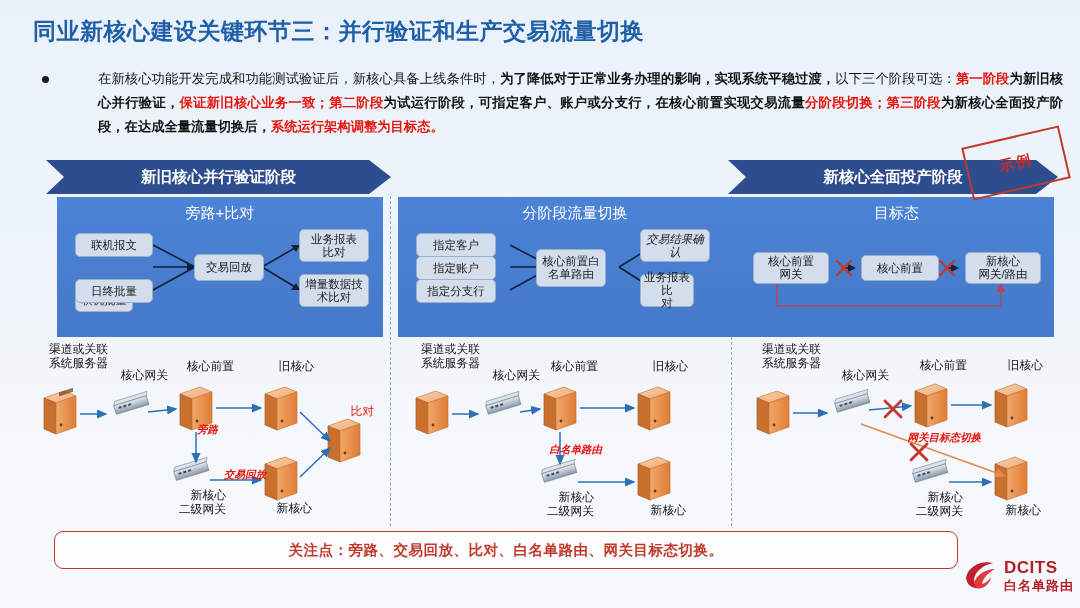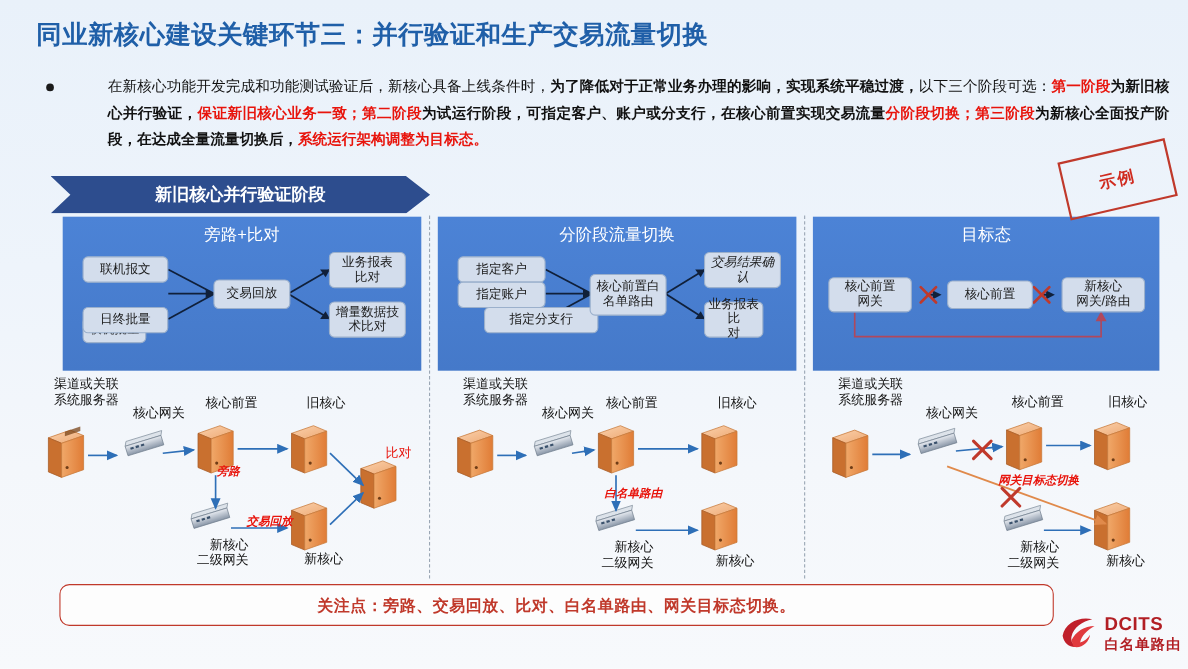--- a/index.html
+++ b/index.html
@@ -52,21 +52,21 @@
   #chev2{left:387px;width:345px;}
   #chev3{left:728px;width:330px;}
 
   
   .panel{
     position:absolute;top:197px;height:140px;
     background:linear-gradient(180deg,#4C83D6 0%,#4579C9 100%);
     z-index:2;
   }
   #panel1{left:57px;width:326px;}
-  #panel2{left:398px;width:326px;}
+  #panel2{left:398px;width:326px;padding-left:28px;}
   #panel3{left:739px;width:315px;}
   .panel-title{
     position:absolute;left:0;right:0;top:7px;text-align:center;
     color:#ffffff;font-size:15px;font-weight:normal;
   }
   .pbox{
     position:absolute;background:#D3DDEC;border:1px solid #9BB0CC;border-radius:5px;
     color:#1a1a1a;font-size:11.5px;line-height:13px;
     display:flex;align-items:center;justify-content:center;text-align:center;
     box-sizing:border-box;padding:2px 3px;
@@ -113,20 +113,21 @@
 
   <div class="bullet-dot"></div>
   <div class="para"><span class="">在新核心功能开发完成和功能测试验证后，新核心具备上线条件时，</span><span class="b">为了降低对于正常业务办理的影响，实现系统平稳过渡，</span><span class="">以下三个阶段可选：</span><span class="r">第一阶段</span><span class="b">为新旧核心并行验证，</span><span class="r">保证新旧核心业务一致；</span><span class="r">第二阶段</span><span class="b">为试运行阶段，可指定客户、账户或分支行，在核心前置实现交易流量</span><span class="r">分阶段切换；</span><span class="r">第三阶段</span><span class="b">为新核心全面投产阶段，在达成全量流量切换后，</span><span class="r">系统运行架构调整为目标态。</span></div>
 
   <div class="stamp">示例</div>
 
   <div class="vsep" id="vsep1"></div>
   <div class="vsep" id="vsep2"></div>
 
   <div class="chev first" id="chev1">新旧核心并行验证阶段</div>
+  <div class="chev" id="chev3">新核心全面投产阶段</div>
 
   <div class="panel" id="panel1">
     <div class="panel-title">旁路+比对</div>
     <svg viewBox="0 0 326 140">
       <g stroke="#10203a" stroke-width="1.6" fill="none">
         <path d="M96,48 L138,70"></path>
           <path d="M96,70 L138,70"></path>
           <path d="M96,93 L138,70"></path>
         <path d="M205,70 L243,48"></path>
           <path d="M205,70 L243,93"></path>
@@ -154,21 +155,21 @@
           <path d="M98,93 L140,70"></path>
         <path d="M207,70 L243,48"></path>
           <path d="M207,70 L243,93"></path>
       </g>
       <polygon points="140,70 132,66 132,74" fill="#10203a"></polygon>
       <polygon points="243,48 234,48 239,55" fill="#10203a"></polygon>
       <polygon points="243,93 234,93 239,86" fill="#10203a"></polygon>
     </svg>
     <div class="pbox" style="left:18px;top:36px;width:80px;height:24px;">指定客户</div>
     <div class="pbox" style="left:18px;top:59px;width:80px;height:24px;">指定账户</div>
-    <div class="pbox" style="left:18px;top:82px;width:104px;height:24px;margin-left:24px;">指定分支行</div>
+    <div class="pbox" style="left:18px;top:82px;width:80px;height:24px;">指定分支行</div>
     <div class="pbox" style="left:138px;top:52px;width:70px;height:38px;white-space:pre-line;">核心前置白
 名单路由</div>
     <div class="pbox" style="left:242px;top:32px;width:70px;height:33px;white-space:pre-line;font-style:italic;">交易结果确
 认</div>
     <div class="pbox" style="left:242px;top:77px;width:54px;height:33px;white-space:pre-line;">业务报表比
 对</div>
   </div>
 
   <div class="panel" id="panel3">
     <div class="panel-title">目标态</div>

